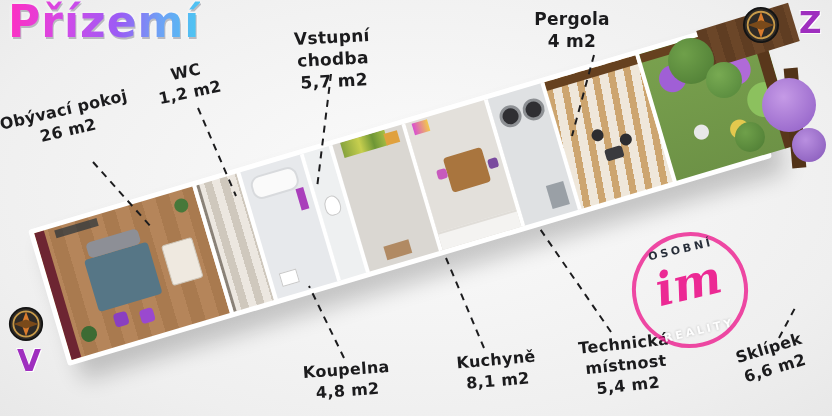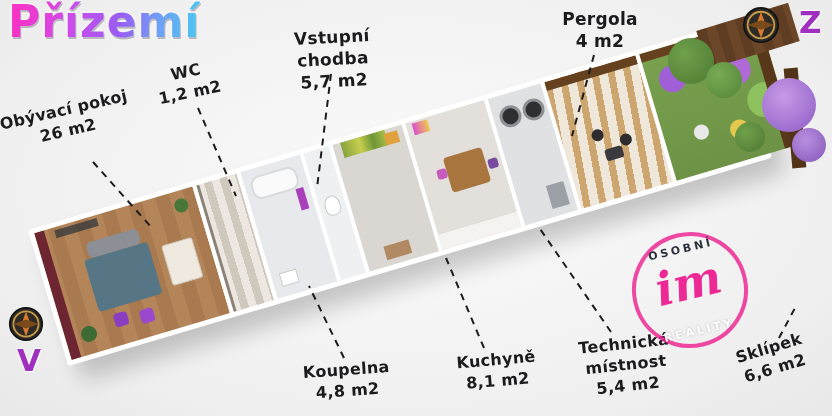--- a/index.html
+++ b/index.html
@@ -84,21 +84,21 @@
   
   .leaders{position:absolute;left:0;top:0;z-index:3;pointer-events:none;}
 
   
   .room-label{position:absolute;z-index:4;font-weight:700;color:#1b1b1d;text-align:center;
               font-size:16px;line-height:1.3;letter-spacing:.3px;}
   .room-label .area{display:block;}
   .lbl-living{left:0px;top:100px;width:132px;transform:rotate(-13deg);}
   .lbl-wc{left:152px;top:62px;width:72px;transform:rotate(-12deg);}
   .lbl-hall{left:266px;top:26px;width:134px;transform:rotate(-3deg);font-size:17px;}
-  .lbl-pergola{left:553px;top:8px;width:94px;font-size:17px;}
+  .lbl-pergola{left:525px;top:8px;width:94px;font-size:17px;}
   .lbl-bath{left:302px;top:360px;width:90px;transform:rotate(-4deg);}
   .lbl-kitchen{left:456px;top:350px;width:82px;transform:rotate(-5deg);}
   .lbl-tech{left:578px;top:334px;width:96px;transform:rotate(-6deg);}
   .lbl-cellar{left:730px;top:338px;width:84px;transform:rotate(-17deg);}
 
   
   .compass{position:absolute;z-index:4;}
   .compass-ne{left:742px;top:6px;}
   .compass-sw{left:8px;top:306px;}
   .compass-letter{position:absolute;z-index:4;font-size:31px;font-weight:800;color:#9f2fbf;

